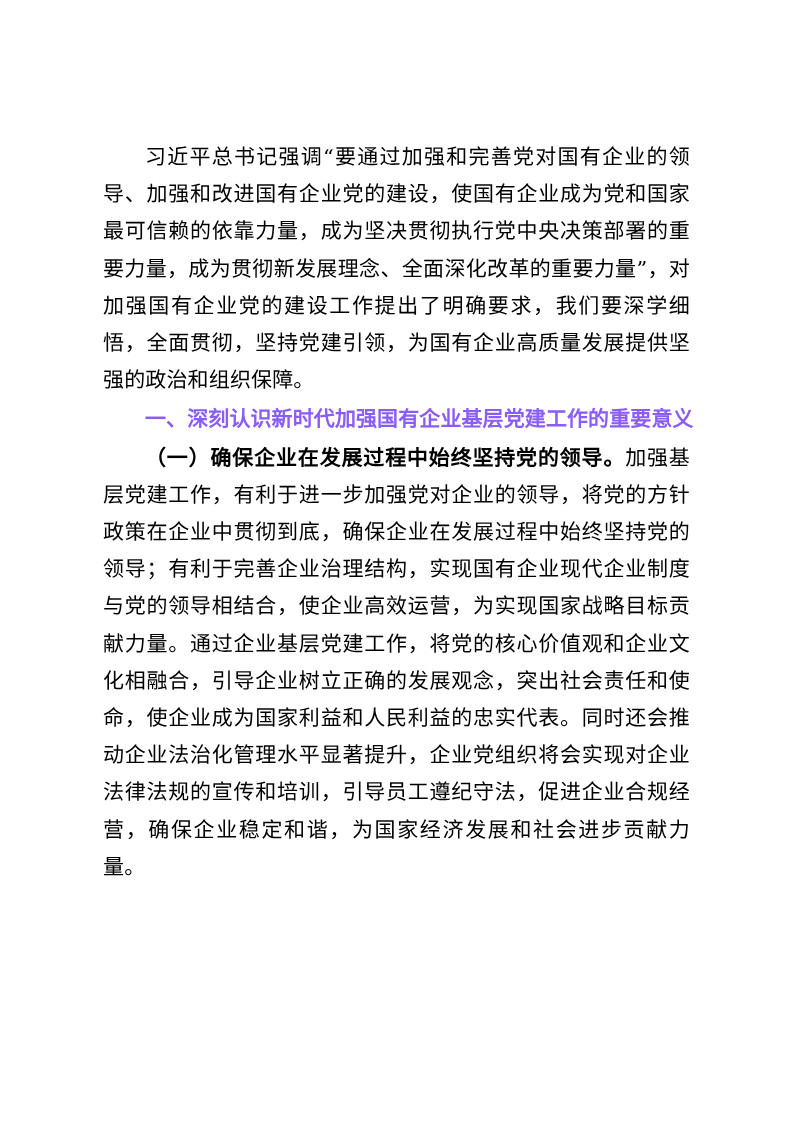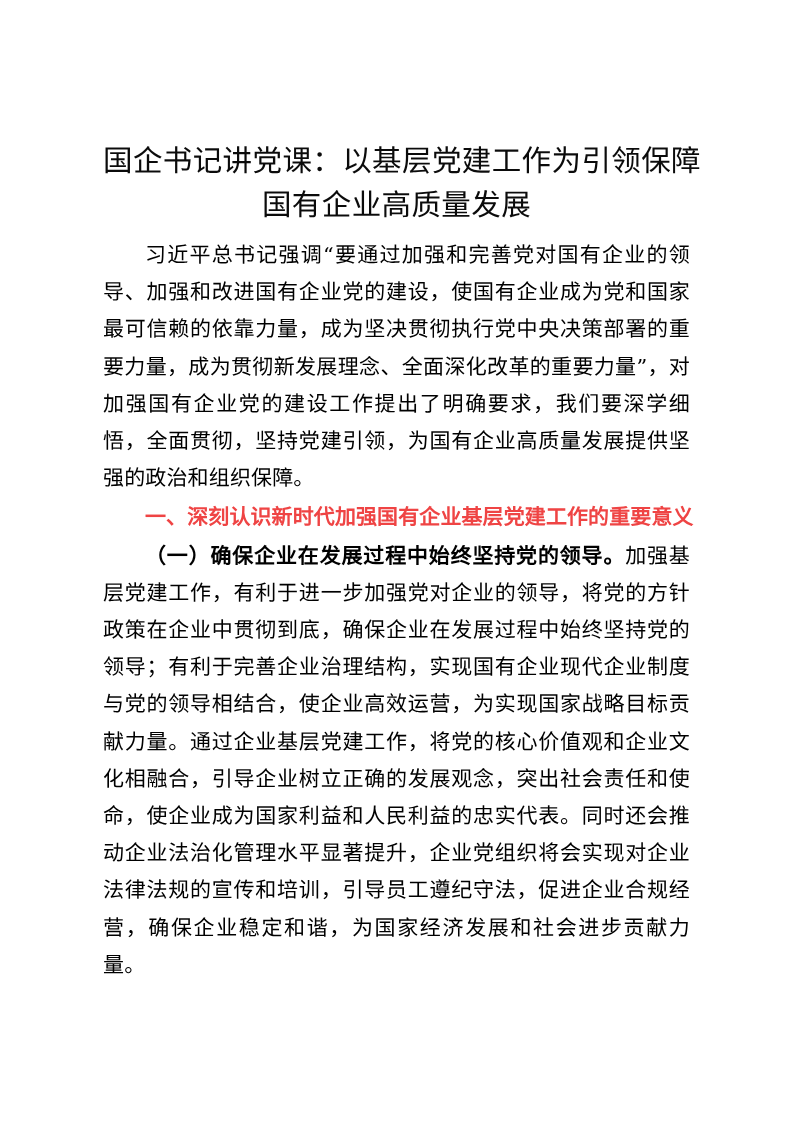--- a/index.html
+++ b/index.html
@@ -69,37 +69,33 @@
   }
 
   
   .section-heading {
     font-family: "DejaVu Sans", "Liberation Sans", sans-serif;
     font-size: 21px;
     line-height: 37.2px;
     font-weight: 700;
     text-indent: 2em;
     margin: 0;
-    color: #ef4444;
+    color: #8b5cf6;
     letter-spacing: 0.1px;
     white-space: nowrap;
   }
 
   .spacer-sm { height: 2px; }
 </style>
 </head>
 <body>
 
 <div class="page">
   <div class="content">
 
-    <h1 class="doc-title">
-      <span class="t-line">国企书记讲党课：以基层党建工作为引领保障</span>
-      <span class="t-line">国有企业高质量发展</span>
-    </h1>
 
     <p class="para">习近平总书记强调“要通过加强和完善党对国有企业的领导、加强和改进国有企业党的建设，使国有企业成为党和国家最可信赖的依靠力量，成为坚决贯彻执行党中央决策部署的重要力量，成为贯彻新发展理念、全面深化改革的重要力量”，对加强国有企业党的建设工作提出了明确要求，我们要深学细悟，全面贯彻，坚持党建引领，为国有企业高质量发展提供坚强的政治和组织保障。</p>
 
     <div class="spacer-sm"></div>
 
     <h2 class="section-heading">一、深刻认识新时代加强国有企业基层党建工作的重要意义</h2>
 
     <p class="para"><span class="run-in">（一）确保企业在发展过程中始终坚持党的领导。</span><span>加强基层党建工作，有利于进一步加强党对企业的领导，将党的方针政策在企业中贯彻到底，确保企业在发展过程中始终坚持党的领导；有利于完善企业治理结构，实现国有企业现代企业制度与党的领导相结合，使企业高效运营，为实现国家战略目标贡献力量。通过企业基层党建工作，将党的核心价值观和企业文化相融合，引导企业树立正确的发展观念，突出社会责任和使命，使企业成为国家利益和人民利益的忠实代表。同时还会推动企业法治化管理水平显著提升，企业党组织将会实现对企业法律法规的宣传和培训，引导员工遵纪守法，促进企业合规经营，确保企业稳定和谐，为国家经济发展和社会进步贡献力量。</span></p>
 
   </div>

